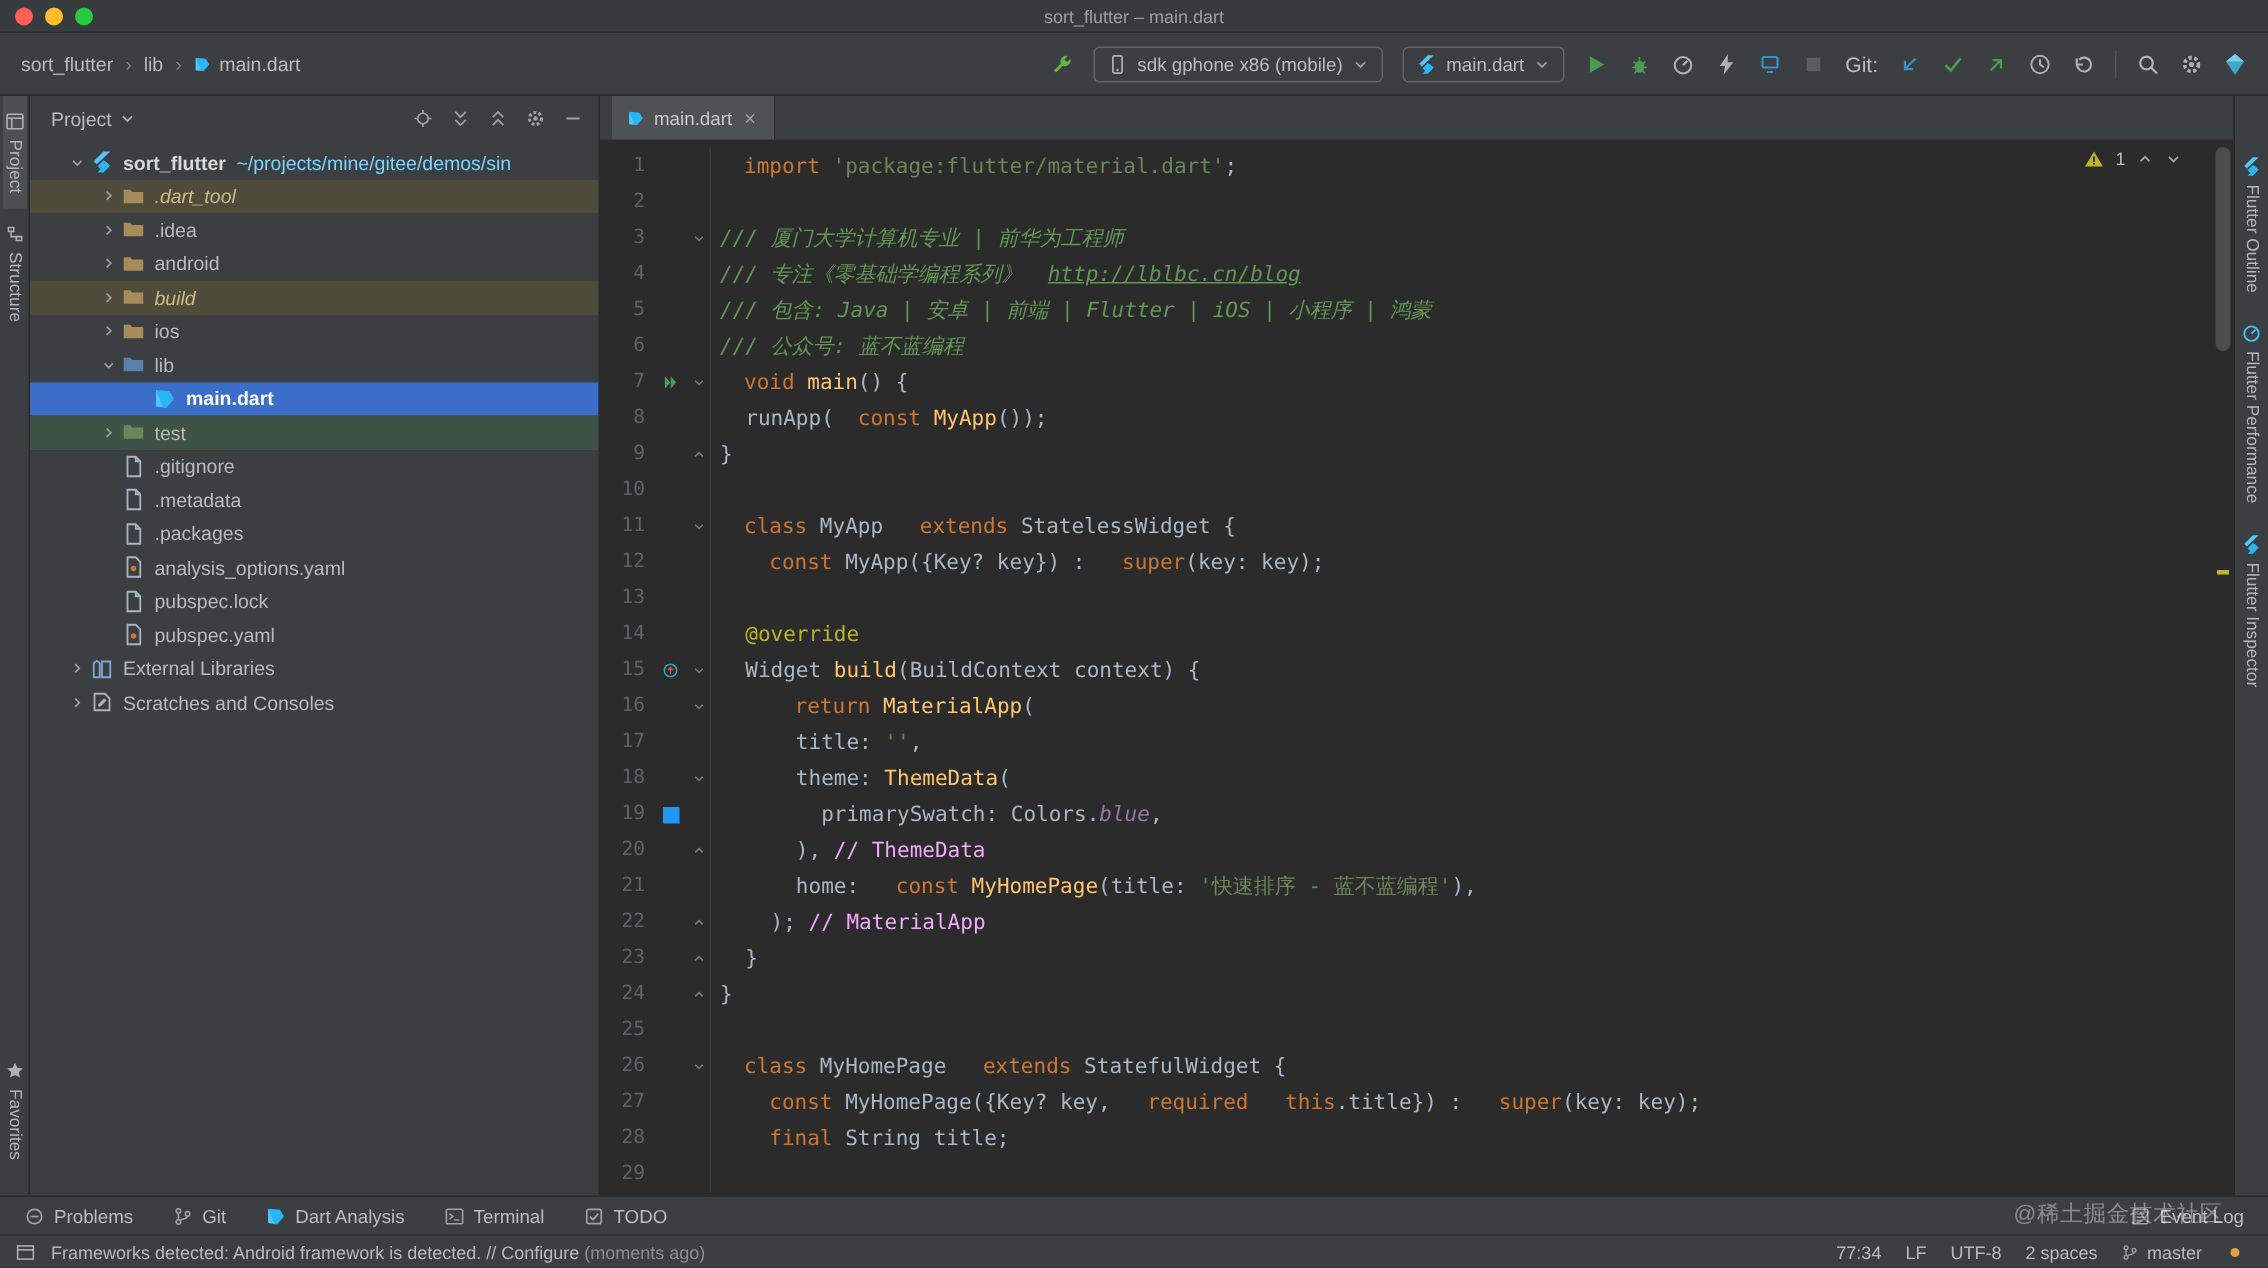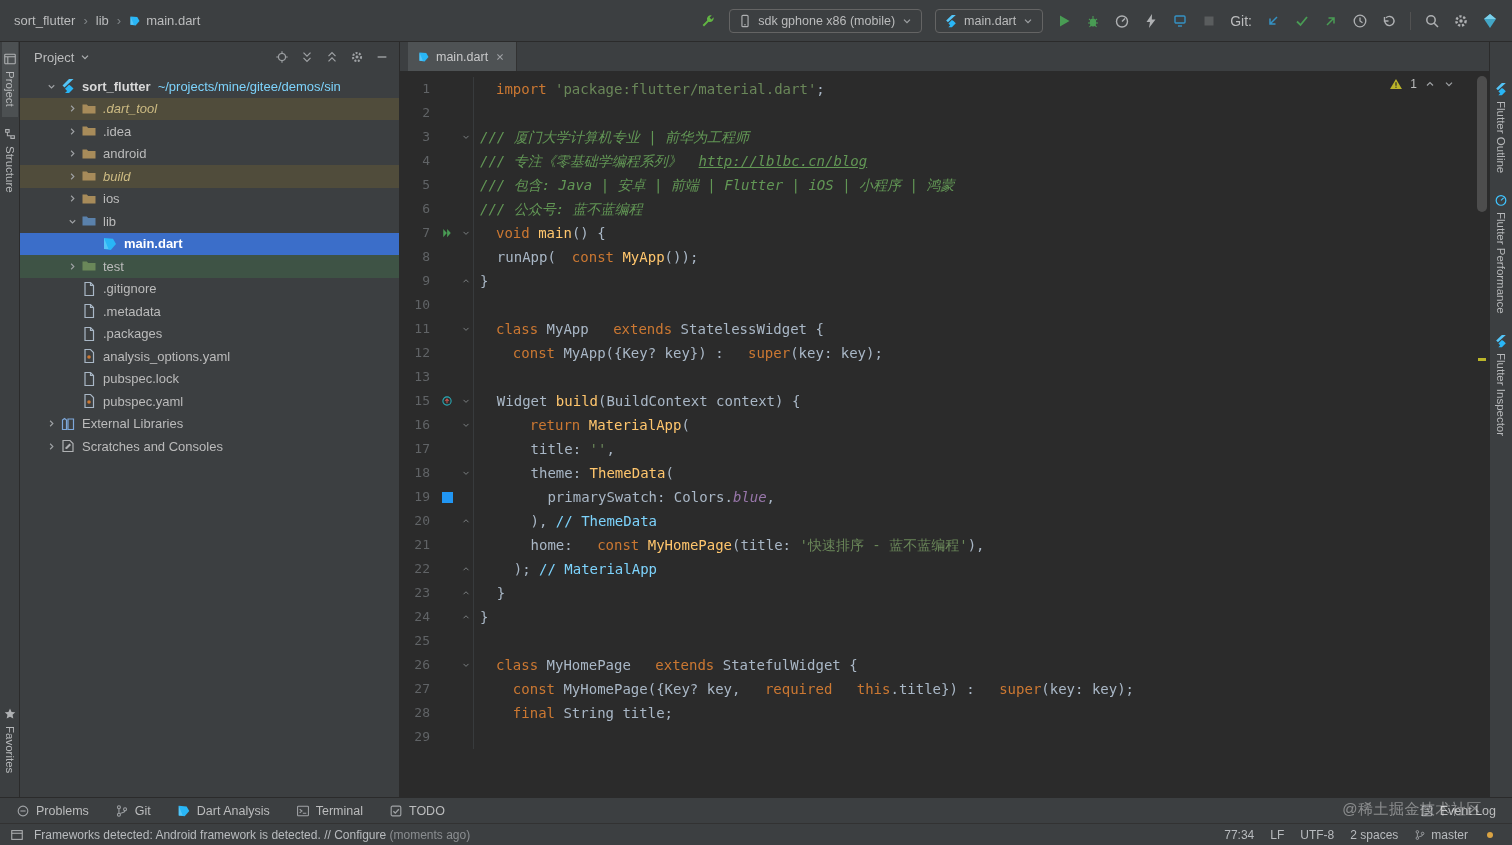--- a/index.html
+++ b/index.html
@@ -73,21 +73,21 @@
   .code { padding-top:5px; font-family:"DejaVu Sans Mono", monospace; font-size:14px; }
   .eline { display:flex; height:24px; line-height:24px; white-space:pre; }
   .lnum { flex:0 0 36px; text-align:right; padding-right:6px; color:#606366; font-size:13px; cursor:default; }
   .lico { flex:0 0 22px; display:inline-flex; align-items:center; justify-content:center; }
   .lfold { flex:0 0 16px; display:inline-flex; align-items:center; justify-content:center; color:#7a7e80;
            border-right:1px solid #383b3d; }
   .lcode { padding-left:6px; color:#a9b7c6; }
   .tk-k { color:#CC7832;margin-left:16px; } .tk-s { color:#6A8759; }
   .tk-d { color:#629755; font-style:italic; }
   .tk-dl { color:#629755; font-style:italic; text-decoration:underline; }
-  .tk-c { color:#7dd3fc; } .tk-fn { color:#FFC66D; }
+  .tk-c { color:#f0abfc; } .tk-fn { color:#FFC66D; }
   .tk-a { color:#BBB529; } .tk-m { color:#9876AA; font-style:italic; }
   .color-swatch { width:11px; height:11px; background:#2196F3; display:inline-block; }
   .inspections { position:absolute; top:5px; right:34px; display:flex; align-items:center; gap:7px;
                  font-size:12px; color:#bbbcbd; }
   .scroll-thumb { position:absolute; right:2px; top:4px; width:10px; height:136px; background:rgba(255,255,255,.16);
                   border-radius:5px; }
   .stripe-mark { position:absolute; right:3px; top:286px; width:8px; height:3px; background:#BBB529; }
 
   
   .bottombar { flex:0 0 26px; background:#3c3f41; border-top:1px solid #2b2b2b; display:flex;
@@ -100,20 +100,28 @@
   .sb-right { display:flex; align-items:center; gap:16px; margin-right:6px; }
   .sb-item { display:inline-flex; align-items:center; gap:5px; cursor:default; }
   .watermark { position:absolute; right:30px; top:800px; font-size:15px; color:rgba(255,255,255,.40);
                letter-spacing:.5px; z-index:50; pointer-events:none; }
 </style>
 </head>
 <body>
 
 <div class="app">
 
+  <div class="titlebar">
+    <div class="traffic">
+      <span class="tl red"></span>
+      <span class="tl yellow"></span>
+      <span class="tl green"></span>
+    </div>
+    <span class="win-title">sort_flutter – main.dart</span>
+  </div>
 
   <div class="toolbar">
     <div class="breadcrumb">
         <span class="crumb">
           <span>sort_flutter</span>
         </span>
         <span class="crumb-sep">›</span>
         <span class="crumb">
           <span>lib</span>
         </span>
@@ -563,20 +571,21 @@
             <div class="eline"><span class="lnum">8</span><span class="lico"></span><span class="lfold"></span><span class="lcode"><span>  runApp(</span><span class="tk-k">const </span><span class="tk-fn">MyApp</span><span>());</span></span></div>
             <div class="eline"><span class="lnum">9</span><span class="lico"></span><span class="lfold"><svg viewBox="0 0 16 16" width="10" height="10">
                   <path d="M4 10l4-4 4 4" fill="none" stroke="currentColor" stroke-width="1.6"></path>
                 </svg></span><span class="lcode"><span>}</span></span></div>
             <div class="eline"><span class="lnum">10</span><span class="lico"></span><span class="lfold"></span><span class="lcode"></span></div>
             <div class="eline"><span class="lnum">11</span><span class="lico"></span><span class="lfold"><svg viewBox="0 0 16 16" width="10" height="10">
                   <path d="M4 6.2l4 4 4-4" fill="none" stroke="currentColor" stroke-width="1.6"></path>
                 </svg></span><span class="lcode"><span class="tk-k">class </span><span>MyApp </span><span class="tk-k">extends </span><span>StatelessWidget {</span></span></div>
             <div class="eline"><span class="lnum">12</span><span class="lico"></span><span class="lfold"></span><span class="lcode"><span class="tk-k">  const </span><span>MyApp({Key? key}) : </span><span class="tk-k">super</span><span>(key: key);</span></span></div>
             <div class="eline"><span class="lnum">13</span><span class="lico"></span><span class="lfold"></span><span class="lcode"></span></div>
+            <div class="eline"><span class="lnum">14</span><span class="lico"></span><span class="lfold"></span><span class="lcode"><span>  </span><span class="tk-a">@override</span></span></div>
             <div class="eline"><span class="lnum">15</span><span class="lico"><span class="ic ic12"><svg viewBox="0 0 16 16">
                     <circle cx="8" cy="8" r="5.5" fill="none" stroke="#2AACB8" stroke-width="1.4"></circle>
                     <path d="M8 11V5.5M5.8 7.7L8 5.4l2.2 2.3" fill="none" stroke="#C75450" stroke-width="1.4"></path>
                   </svg></span></span><span class="lfold"><svg viewBox="0 0 16 16" width="10" height="10">
                   <path d="M4 6.2l4 4 4-4" fill="none" stroke="currentColor" stroke-width="1.6"></path>
                 </svg></span><span class="lcode"><span>  Widget </span><span class="tk-fn">build</span><span>(BuildContext context) {</span></span></div>
             <div class="eline"><span class="lnum">16</span><span class="lico"></span><span class="lfold"><svg viewBox="0 0 16 16" width="10" height="10">
                   <path d="M4 6.2l4 4 4-4" fill="none" stroke="currentColor" stroke-width="1.6"></path>
                 </svg></span><span class="lcode"><span>    </span><span class="tk-k">return </span><span class="tk-fn">MaterialApp</span><span>(</span></span></div>
             <div class="eline"><span class="lnum">17</span><span class="lico"></span><span class="lfold"></span><span class="lcode"><span>      title: </span><span class="tk-s">''</span><span>,</span></span></div>

